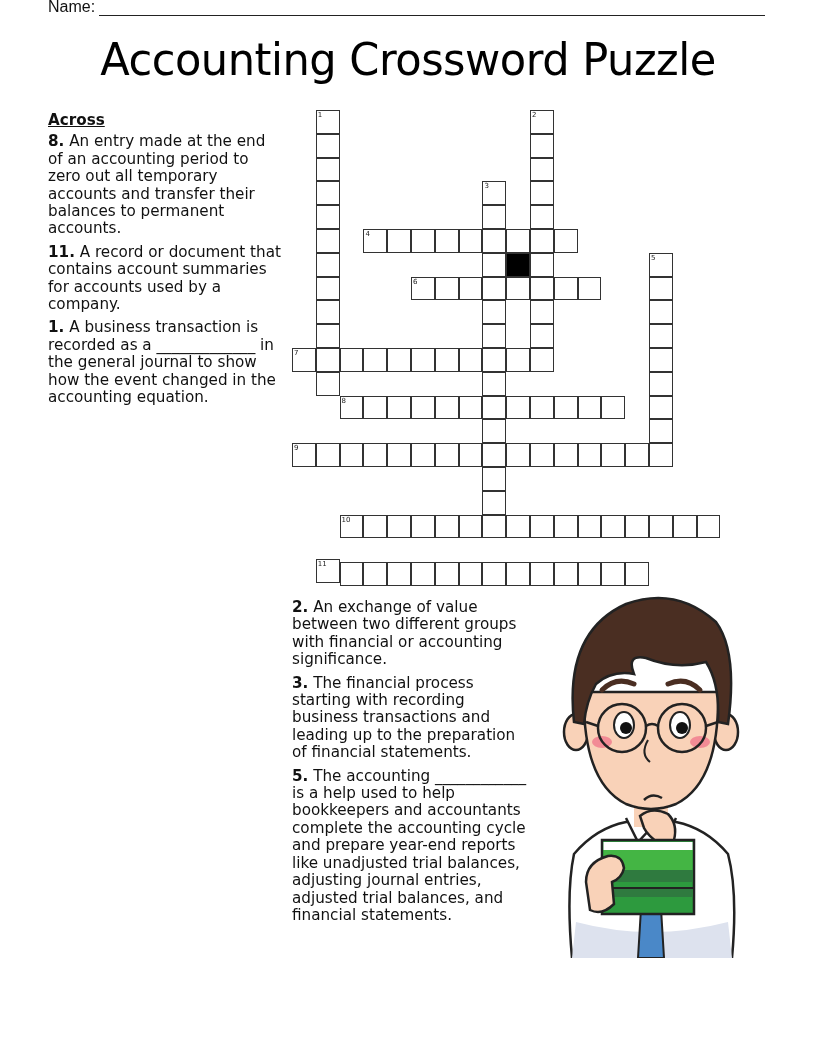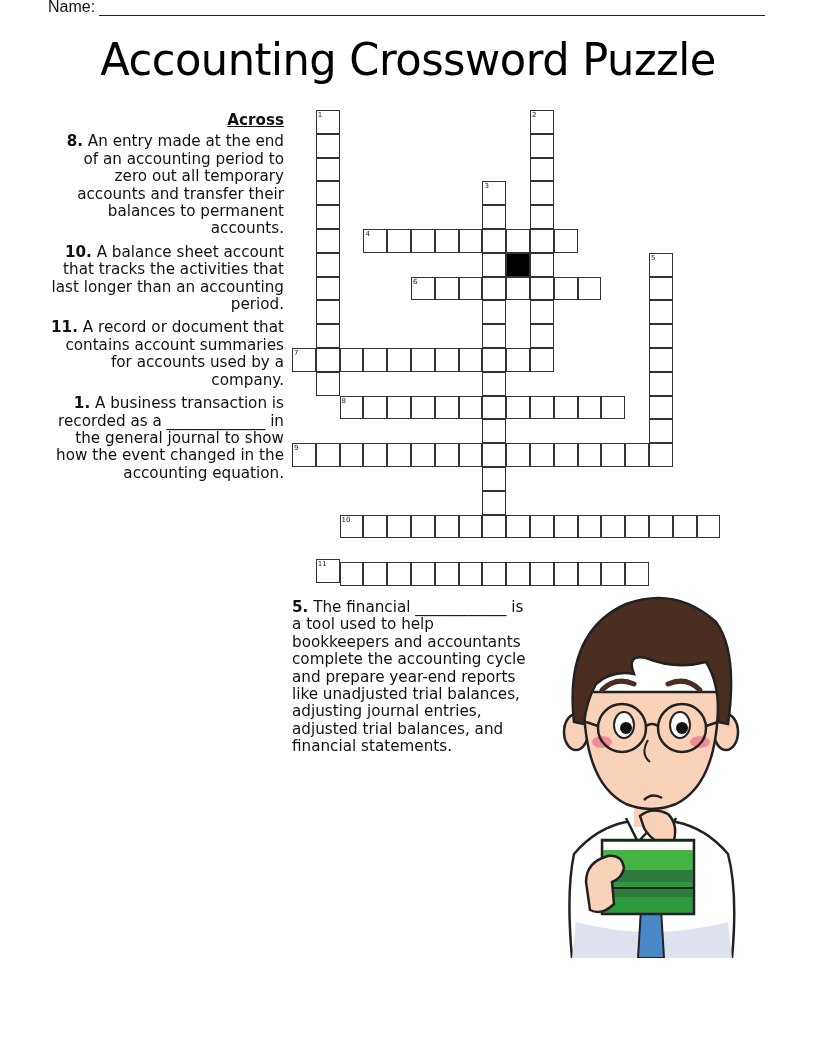--- a/index.html
+++ b/index.html
@@ -1,21 +1,21 @@
 <!DOCTYPE html>
 <html><head>
 <meta charset="utf-8">
 <style>
   html, body { margin:0; padding:0; background:#ffffff; }
   body { width:816px; height:1056px; position:relative; overflow:hidden; font-family:"DejaVu Sans", sans-serif; color:#111; }
   .name-line { position:absolute; left:48px; top:-2px; font-family:"Liberation Sans", sans-serif; font-size:16px; color:#111; display:flex; align-items:flex-end; }
   .name-line .rule { display:inline-block; width:666px; border-bottom:1px solid #222; height:14px; margin-left:4px; }
   .title { position:absolute; left:0; width:816px; top:34px; text-align:center; font-family:"DejaVu Sans", sans-serif; font-size:44px; letter-spacing:-0.5px; color:#000; transform:scaleX(0.98); }
   .clues { position:absolute; font-size:15.2px; line-height:17.4px; }
-  .clues-left { left:48px; top:112px; width:236px;text-align:right; }
+  .clues-left { left:48px; top:112px; width:236px; }
   .clues-right { left:292px; top:599px; width:236px; }
   .clue-head { font-weight:bold; text-decoration:underline; margin-bottom:4px; display:block; }
   .clue { margin-bottom:6px; }
   .clue .num { font-weight:bold; }
   .grid { position:absolute; left:292px; top:110px; }
   .cell { position:absolute; width:23.8px; height:23.8px; box-sizing:border-box; border:1.3px solid #333; background:#fff; }
   .cell.black { background:#000; }
   .cell .cn { position:absolute; left:1px; top:0px; font-family:"DejaVu Sans", sans-serif; font-size:7px; line-height:8px; color:#222; }
   .illustration { position:absolute; left:556px; top:592px; width:190px; height:366px; }
 </style>
@@ -26,31 +26,32 @@
   <span>Name:</span>
   <span class="rule"></span>
 </div>
 
 <div class="title">Accounting Crossword Puzzle</div>
 
 <div class="clues clues-left">
   <span class="clue-head">Across</span>
   <div id="across-list">
       <div class="clue"><span class="num">8.</span><span> An entry made at the end of an accounting period to zero out all temporary accounts and transfer their balances to permanent accounts.</span></div>
-      <div class="clue"><span class="num">10.</span><span> A balance sheet account that tracks the activities that last longer than an accounting period.</span></div>
       <div class="clue"><span class="num">11.</span><span> A record or document that contains account summaries for accounts used by a company.</span></div>
     </div>
   <div id="down-list-left">
       <div class="clue"><span class="num">1.</span><span> A business transaction is recorded as a _____________ in the general journal to show how the event changed in the accounting equation.</span></div>
     </div>
 </div>
 
 <div class="clues clues-right">
   <div id="down-list-right">
-      <div class="clue"><span class="num">5.</span><span> The financial ____________ is a tool used to help bookkeepers and accountants complete the accounting cycle and prepare year-end reports like unadjusted trial balances, adjusting journal entries, adjusted trial balances, and financial statements.</span></div>
+      <div class="clue"><span class="num">2.</span><span> An exchange of value between two different groups with financial or accounting significance.</span></div>
+      <div class="clue"><span class="num">3.</span><span> The financial process starting with recording business transactions and leading up to the preparation of financial statements.</span></div>
+      <div class="clue"><span class="num">5.</span><span> The accounting ____________ is a help used to help bookkeepers and accountants complete the accounting cycle and prepare year-end reports like unadjusted trial balances, adjusting journal entries, adjusted trial balances, and financial statements.</span></div>
     </div>
 </div>
 
 <div class="grid" id="grid">
     <div class="cell" style="left: 23.8px; top: 0px;">
       <span class="cn">1</span>
     </div>
     <div class="cell" style="left: 23.8px; top: 23.8px;"></div>
     <div class="cell" style="left: 23.8px; top: 47.6px;"></div>
     <div class="cell" style="left: 23.8px; top: 71.4px;"></div>

